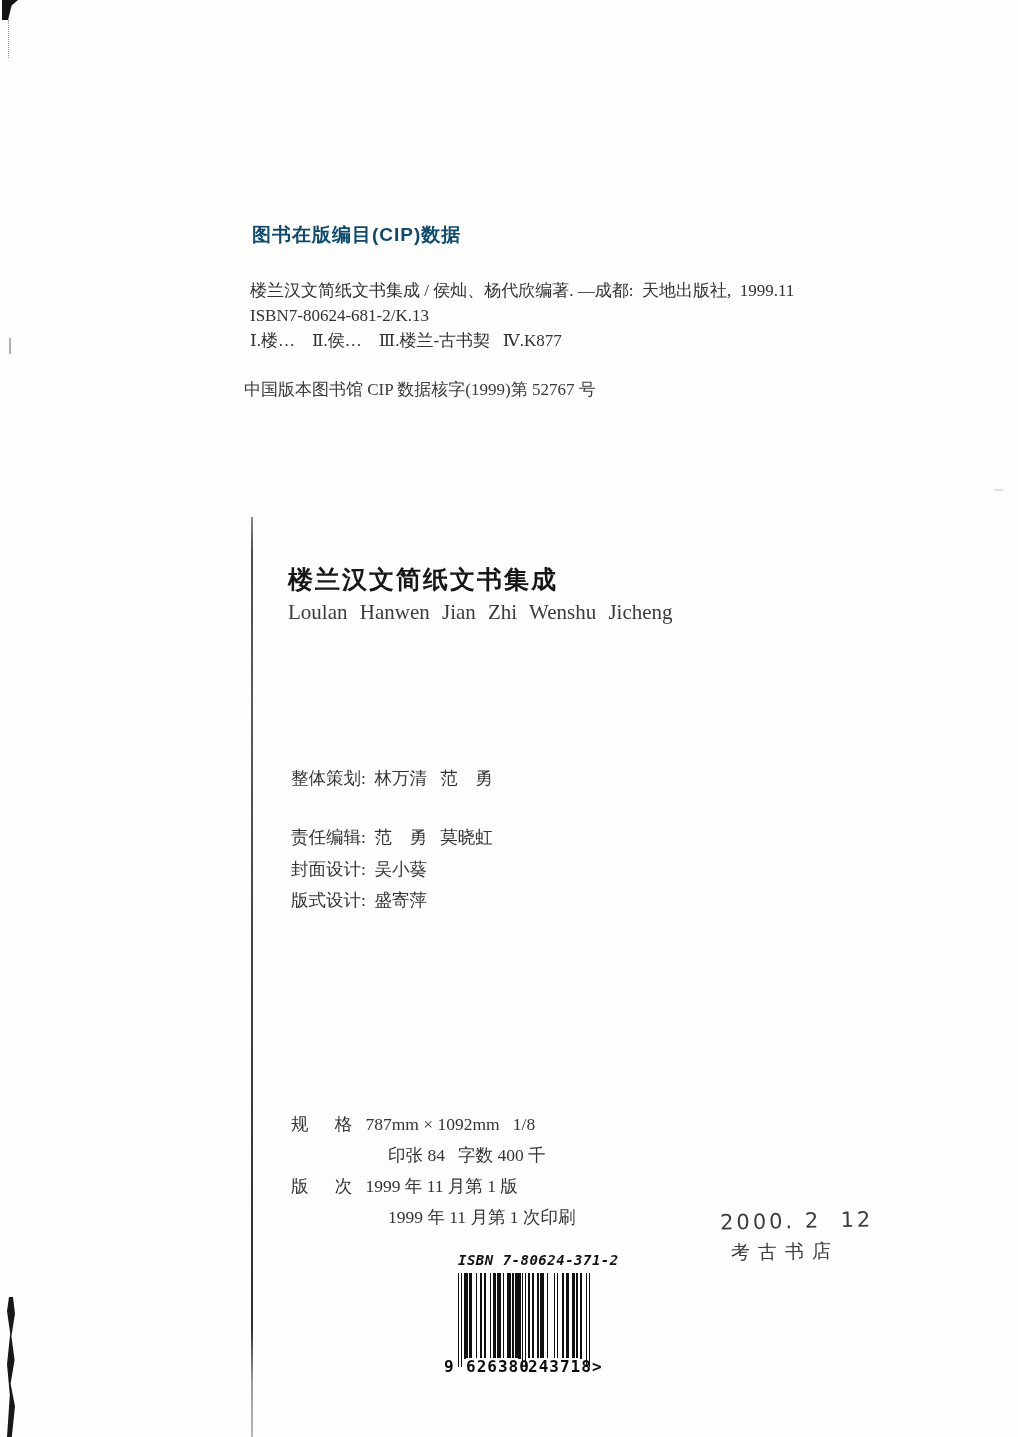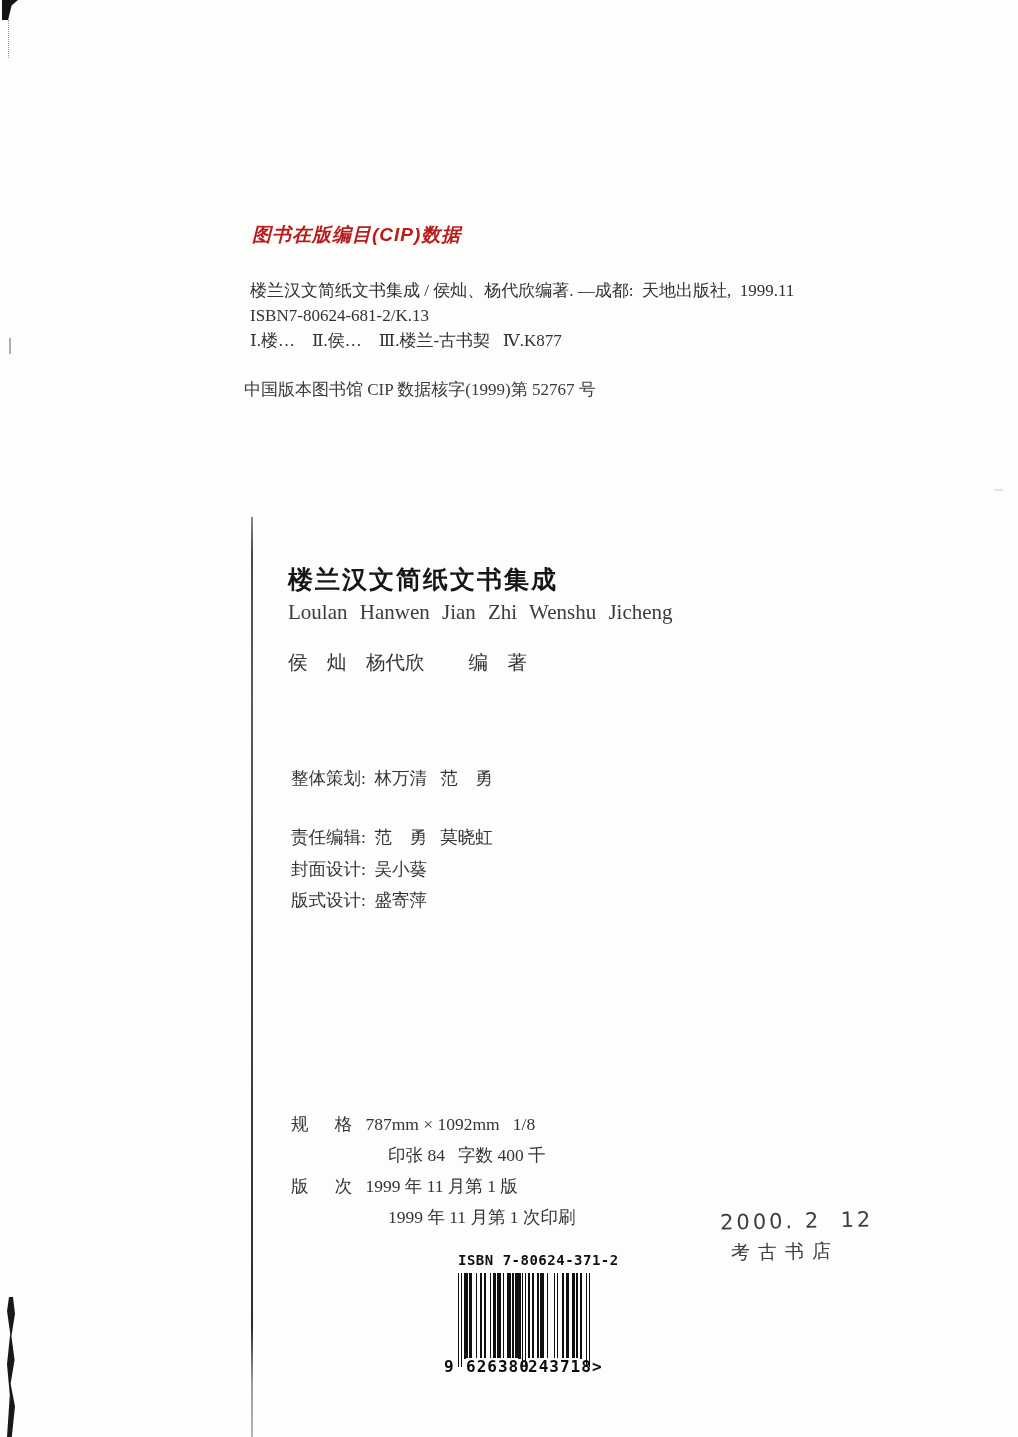--- a/index.html
+++ b/index.html
@@ -32,21 +32,21 @@
   .fold-line{
     left:251px;top:517px;width:2px;height:920px;
     background:linear-gradient(to bottom,
       #8a8a8a 0%,#4a4a4a 4%,#5b5b5b 20%,#444 45%,#383838 70%,#2c2c2c 88%,#9a9a9a 94%,#b9b7b5 100%);
   }
 
   
   .cip-heading{
     left:252px;top:222px;
     font-family:"Liberation Sans","DejaVu Sans",sans-serif;
-    font-weight:bold;font-size:19px;letter-spacing:1px;color:#b91c1c;font-style:italic;
+    font-weight:bold;font-size:19px;letter-spacing:1px;color:#0c4a6e;
   }
   .cip-lines{left:250px;top:278px;font-size:17px;line-height:25px;color:#323232;}
   .cip-registry{left:244px;top:378px;font-size:17px;color:#3a3a3a;}
 
   
   .book-title{
     left:288px;top:563px;
     font-family:"Liberation Sans","DejaVu Sans",sans-serif;
     font-weight:bold;font-size:25px;letter-spacing:2px;color:#161616;
   }
@@ -66,21 +66,21 @@
   
   .handwriting{color:#3d3d3d;font-family:"DejaVu Sans","Liberation Sans",sans-serif;}
   .hw-date{left:720px;top:1209px;font-size:21px;letter-spacing:3px;transform:rotate(-1.2deg);}
   .hw-store{left:731px;top:1239px;font-size:19px;letter-spacing:8px;transform:rotate(-0.8deg);}
 
   
   .barcode-wrap{left:446px;top:1252px;width:168px;height:132px;background:#fdfdfc;}
   .barcode-isbn{
     position:absolute;left:12px;top:0;width:133px;text-align:center;
     font-family:"DejaVu Sans Mono","Liberation Mono",monospace;
-    font-weight:bold;font-size:14px;letter-spacing:0.5px;color:#111;
+    font-weight:bold;font-size:14px;letter-spacing:0.5px;color:#111;font-style:italic;
   }
   .barcode-bars{
     position:absolute;left:12px;top:21px;width:133px;height:94px;
     display:flex;align-items:flex-start;
   }
   .barcode-bars .module{width:1.4px;height:86px;flex:0 0 1.4px;}
   .barcode-bars .module.on{background:#101010;}
   .barcode-bars .module.tall{height:94px;}
   .bc-digit{
     position:absolute;
@@ -108,21 +108,20 @@
   <div class="abs cip-heading pre">图书在版编目(CIP)数据</div>
   <div class="abs cip-lines">
     <div class="pre">楼兰汉文简纸文书集成 / 侯灿、杨代欣编著. —成都:  天地出版社,  1999.11</div>
     <div class="pre">ISBN7-80624-681-2/K.13</div>
     <div class="pre">Ⅰ.楼…    Ⅱ.侯…    Ⅲ.楼兰-古书契   Ⅳ.K877</div>
   </div>
   <div class="abs cip-registry pre">中国版本图书馆 CIP 数据核字(1999)第 52767 号</div>
 
   <div class="abs book-title pre">楼兰汉文简纸文书集成</div>
   <div class="abs book-pinyin pre">Loulan Hanwen Jian Zhi Wenshu Jicheng</div>
-  <div class="abs book-authors pre">侯    灿    杨代欣         编    著</div>
 
   <div class="abs bodyline credits-planning pre">整体策划:  林万清   范    勇</div>
   <div class="abs bodyline credits-group">
     <div class="pre">责任编辑:  范    勇   莫晓虹</div>
     <div class="pre">封面设计:  吴小葵</div>
     <div class="pre">版式设计:  盛寄萍</div>
   </div>
 
 
   <div class="abs bodyline spec-l1 pre">规      格   787mm × 1092mm   1/8</div>

